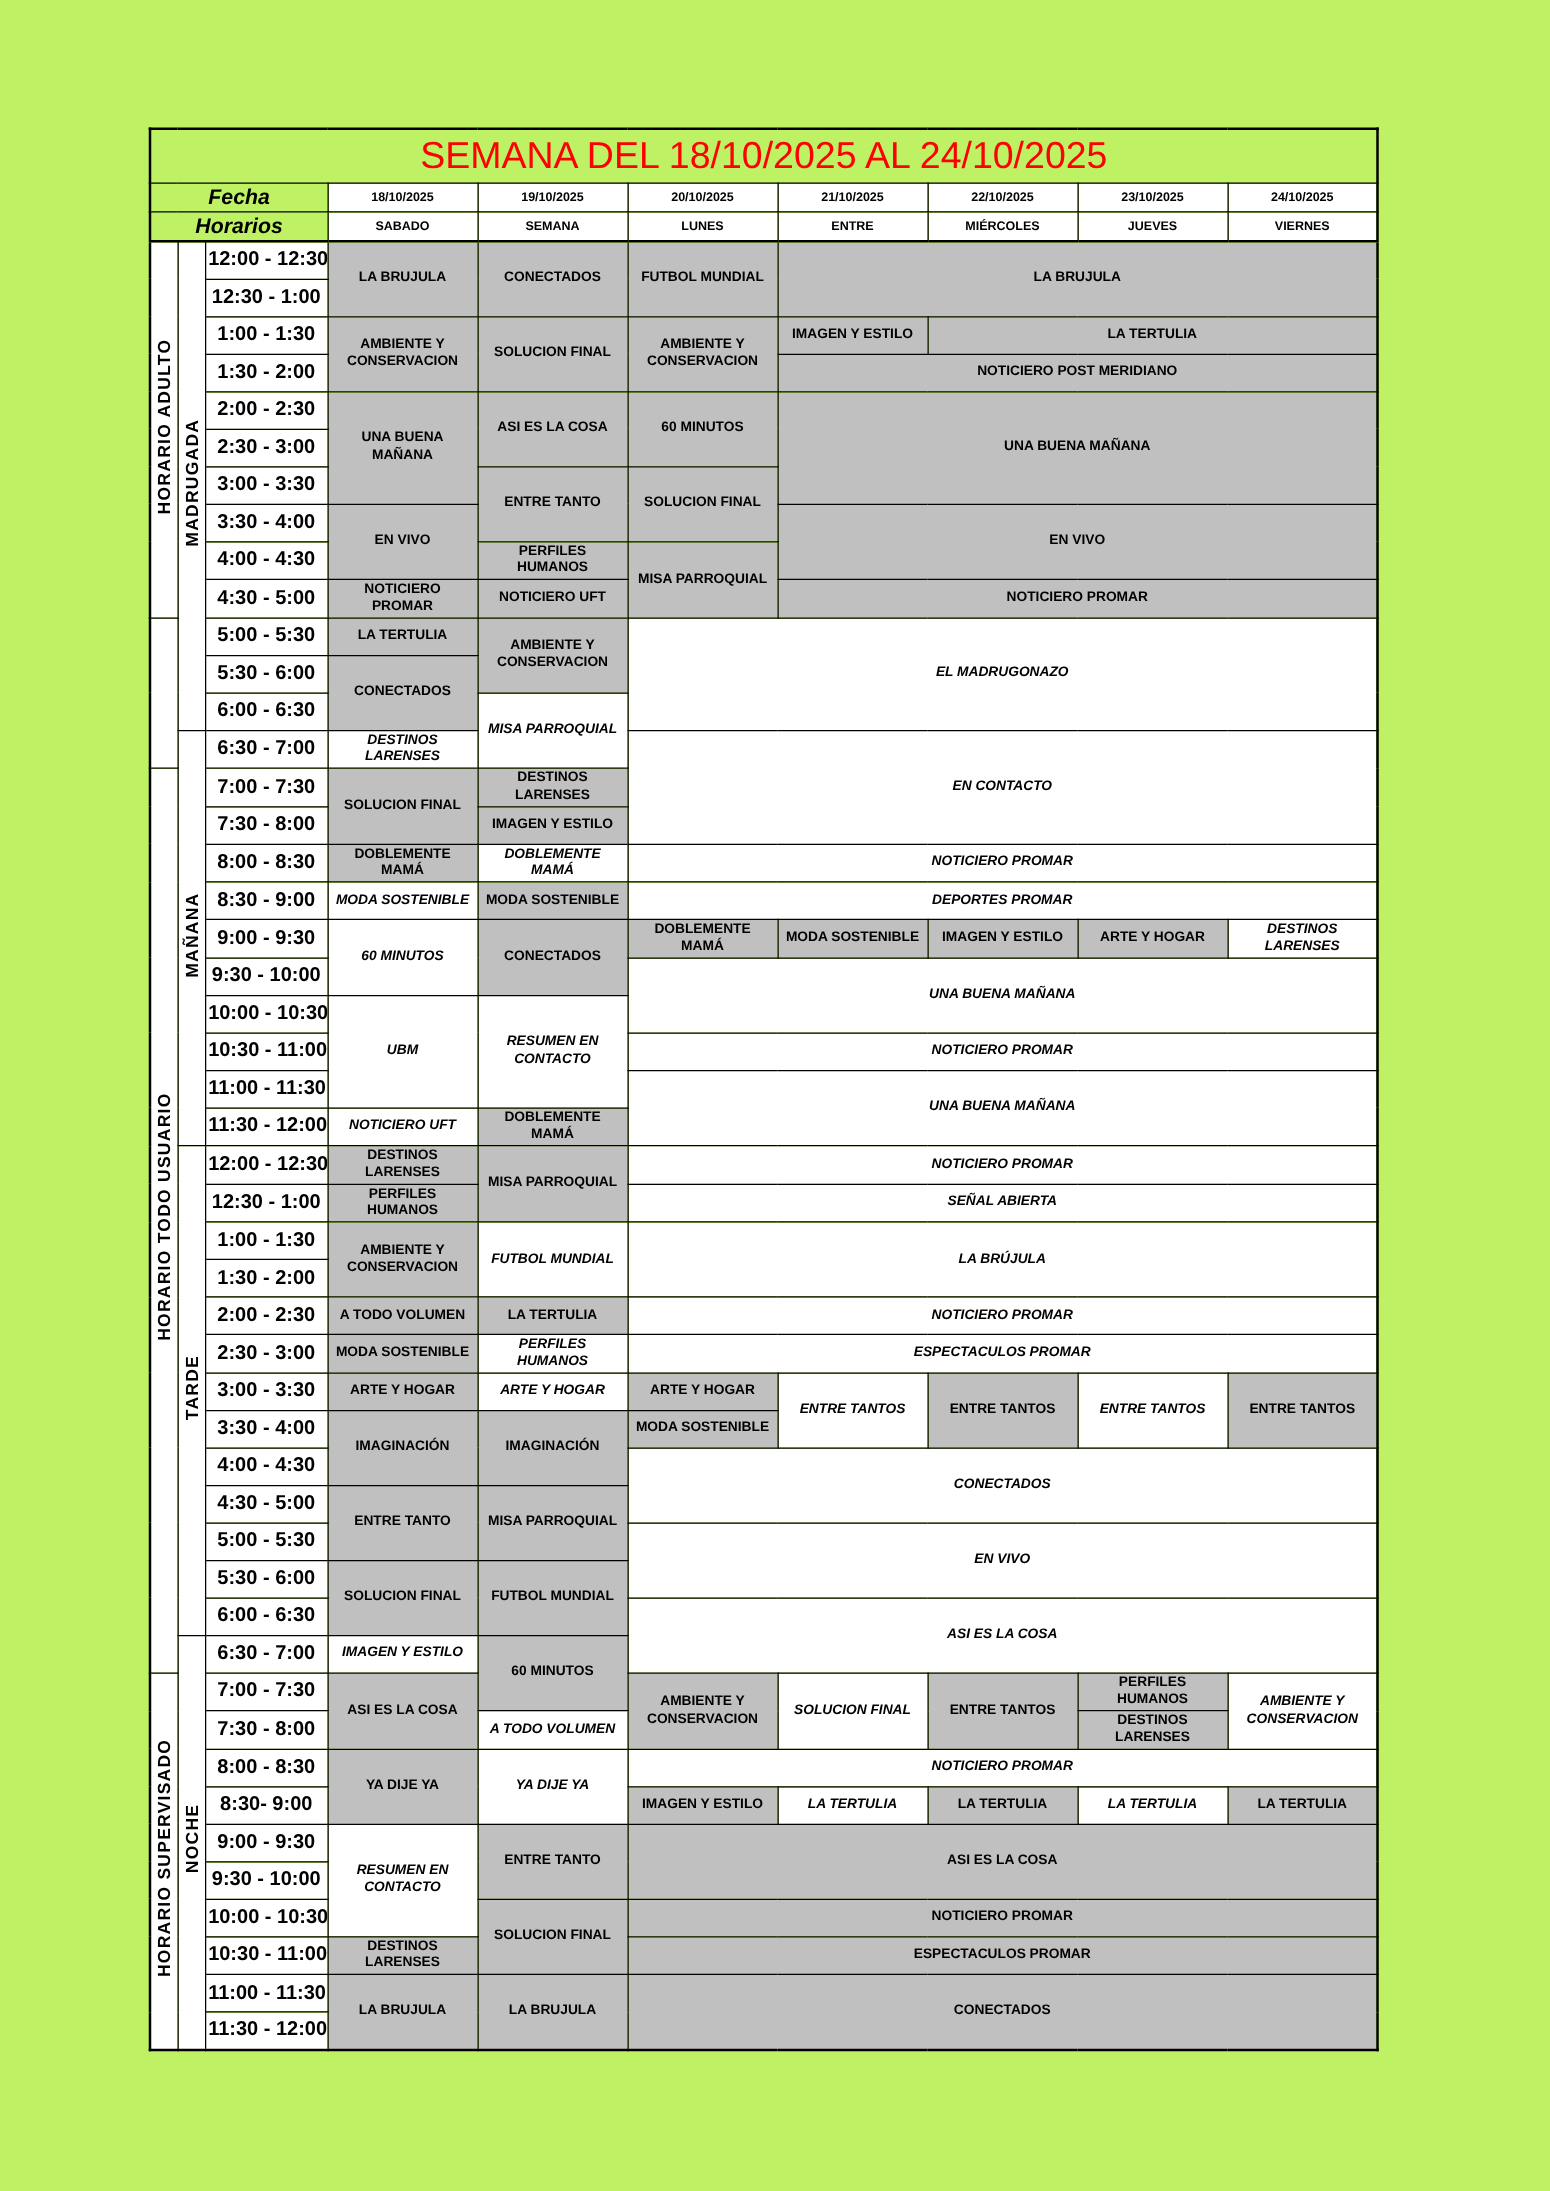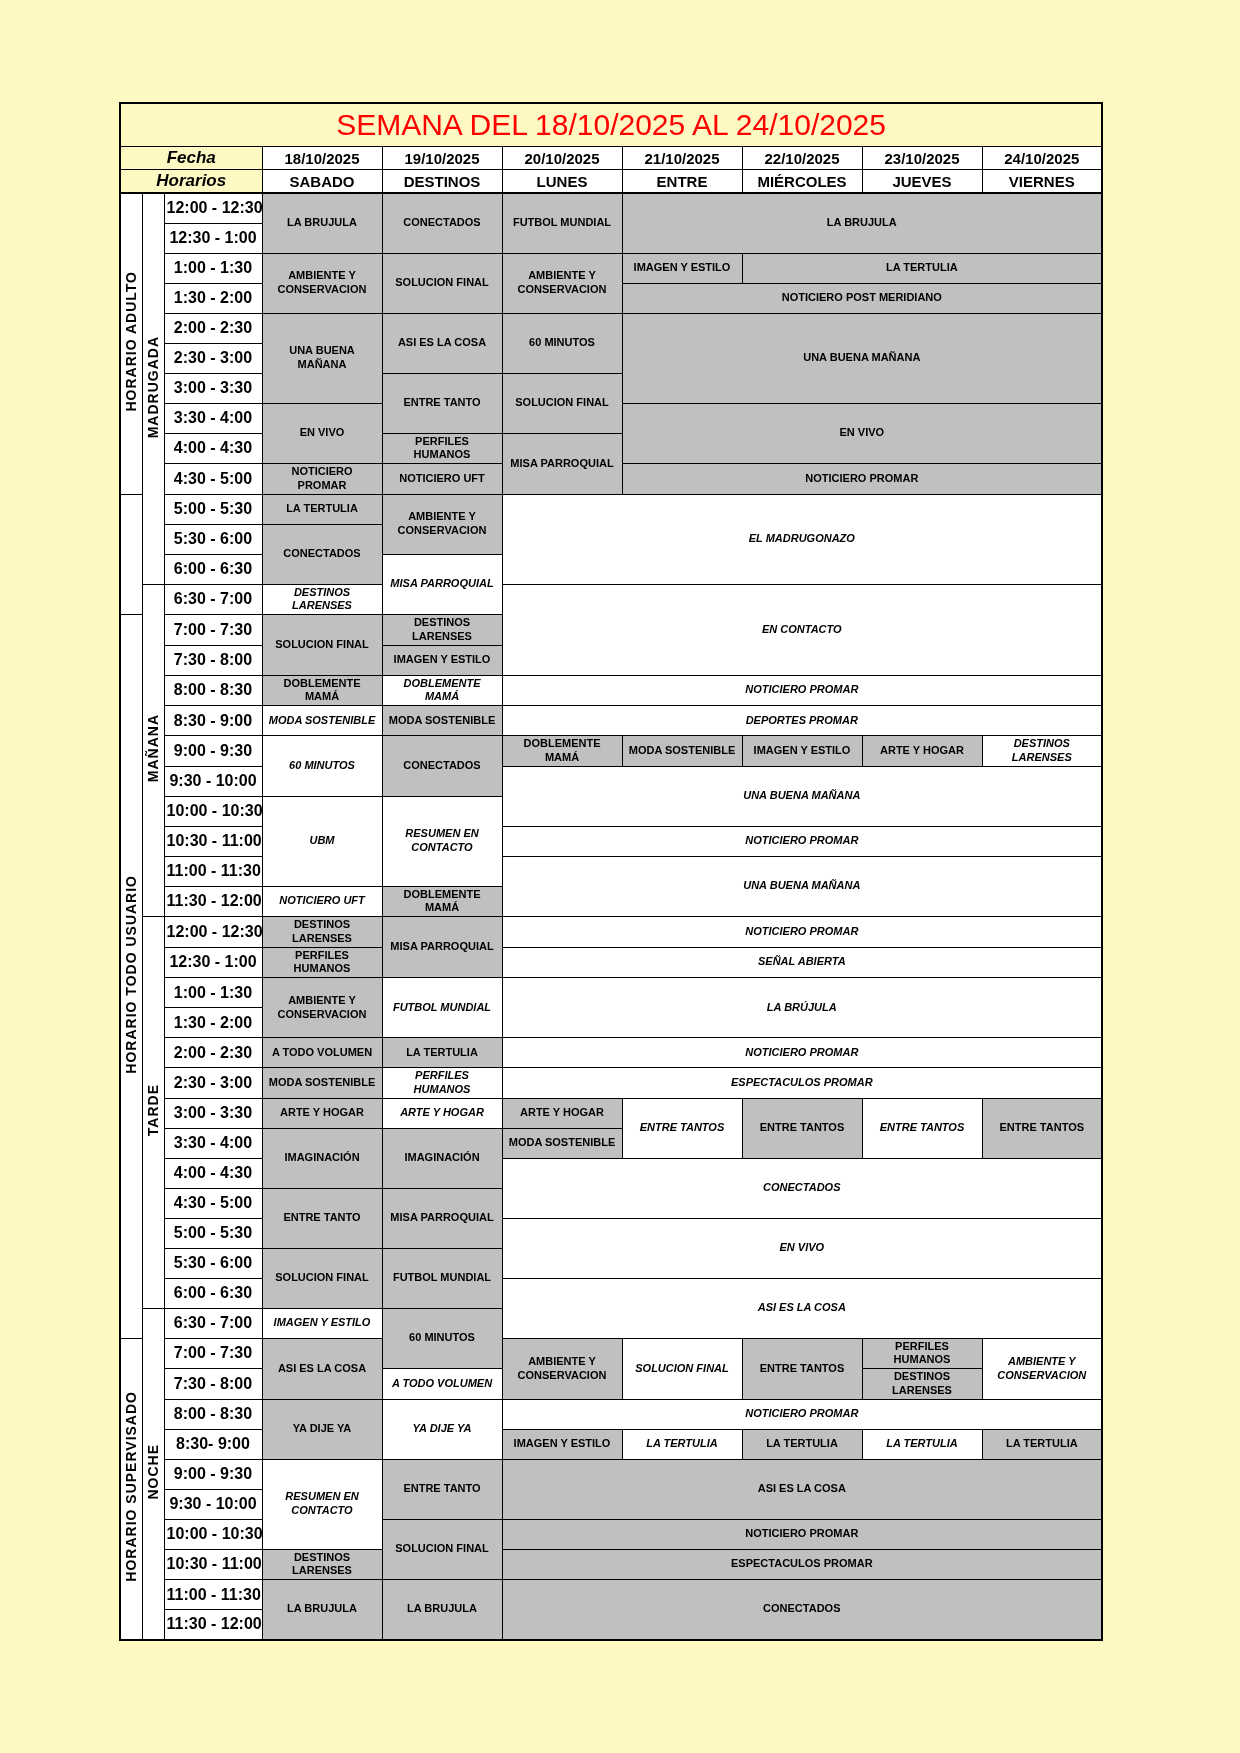--- a/index.html
+++ b/index.html
@@ -7,21 +7,21 @@
     padding: 0;
     background: #ffffff;
     width: 1240px;
     font-family: "Liberation Sans", sans-serif;
     color: #000000;
   }
   .canvas {
     position: relative;
     width: 1240px;
     height: 1753px;
-    background: #fef9c3;
+    background: #bef264;
     overflow: hidden;
   }
   table.sched {
     border-collapse: collapse;
     table-layout: fixed;
     margin: 102px 0 0 119px;
     width: 983px;
     border: 2px solid #000;
   }
   table.sched td, table.sched th {
@@ -38,21 +38,21 @@
     border-bottom: 2px solid #000;
   }
   tr.hrow { height: 19px; }
   th.meta {
     font-size: 17px;
     font-style: italic;
     font-weight: bold;
     text-align: center;
   }
   th.date, th.day {
-    font-size: 15px;
+    font-size: 10px;
     font-weight: bold;
     text-align: center;
     background: #ffffff;
   }
   tr.day-row th { border-bottom: 2px solid #000; text-align: center; }
   tbody tr { height: 30px; }
   td.time {
     font-size: 16px;
     font-weight: bold;
     text-align: center;
@@ -114,21 +114,21 @@
           <th class="date">19/10/2025</th>
           <th class="date">20/10/2025</th>
           <th class="date">21/10/2025</th>
           <th class="date">22/10/2025</th>
           <th class="date">23/10/2025</th>
           <th class="date">24/10/2025</th>
         </tr>
       <tr class="hrow day-row">
         <th class="meta" colspan="3">Horarios</th>
       <th class="day">SABADO</th>
-          <th class="day">DESTINOS</th>
+          <th class="day">SEMANA</th>
           <th class="day">LUNES</th>
           <th class="day">ENTRE</th>
           <th class="day">MIÉRCOLES</th>
           <th class="day">JUEVES</th>
           <th class="day">VIERNES</th>
         </tr>
     </thead>
     <tbody>
         <tr>
           <td rowspan="10" class="vcell section-label"><span class="vtext">HORARIO ADULTO</span></td>

